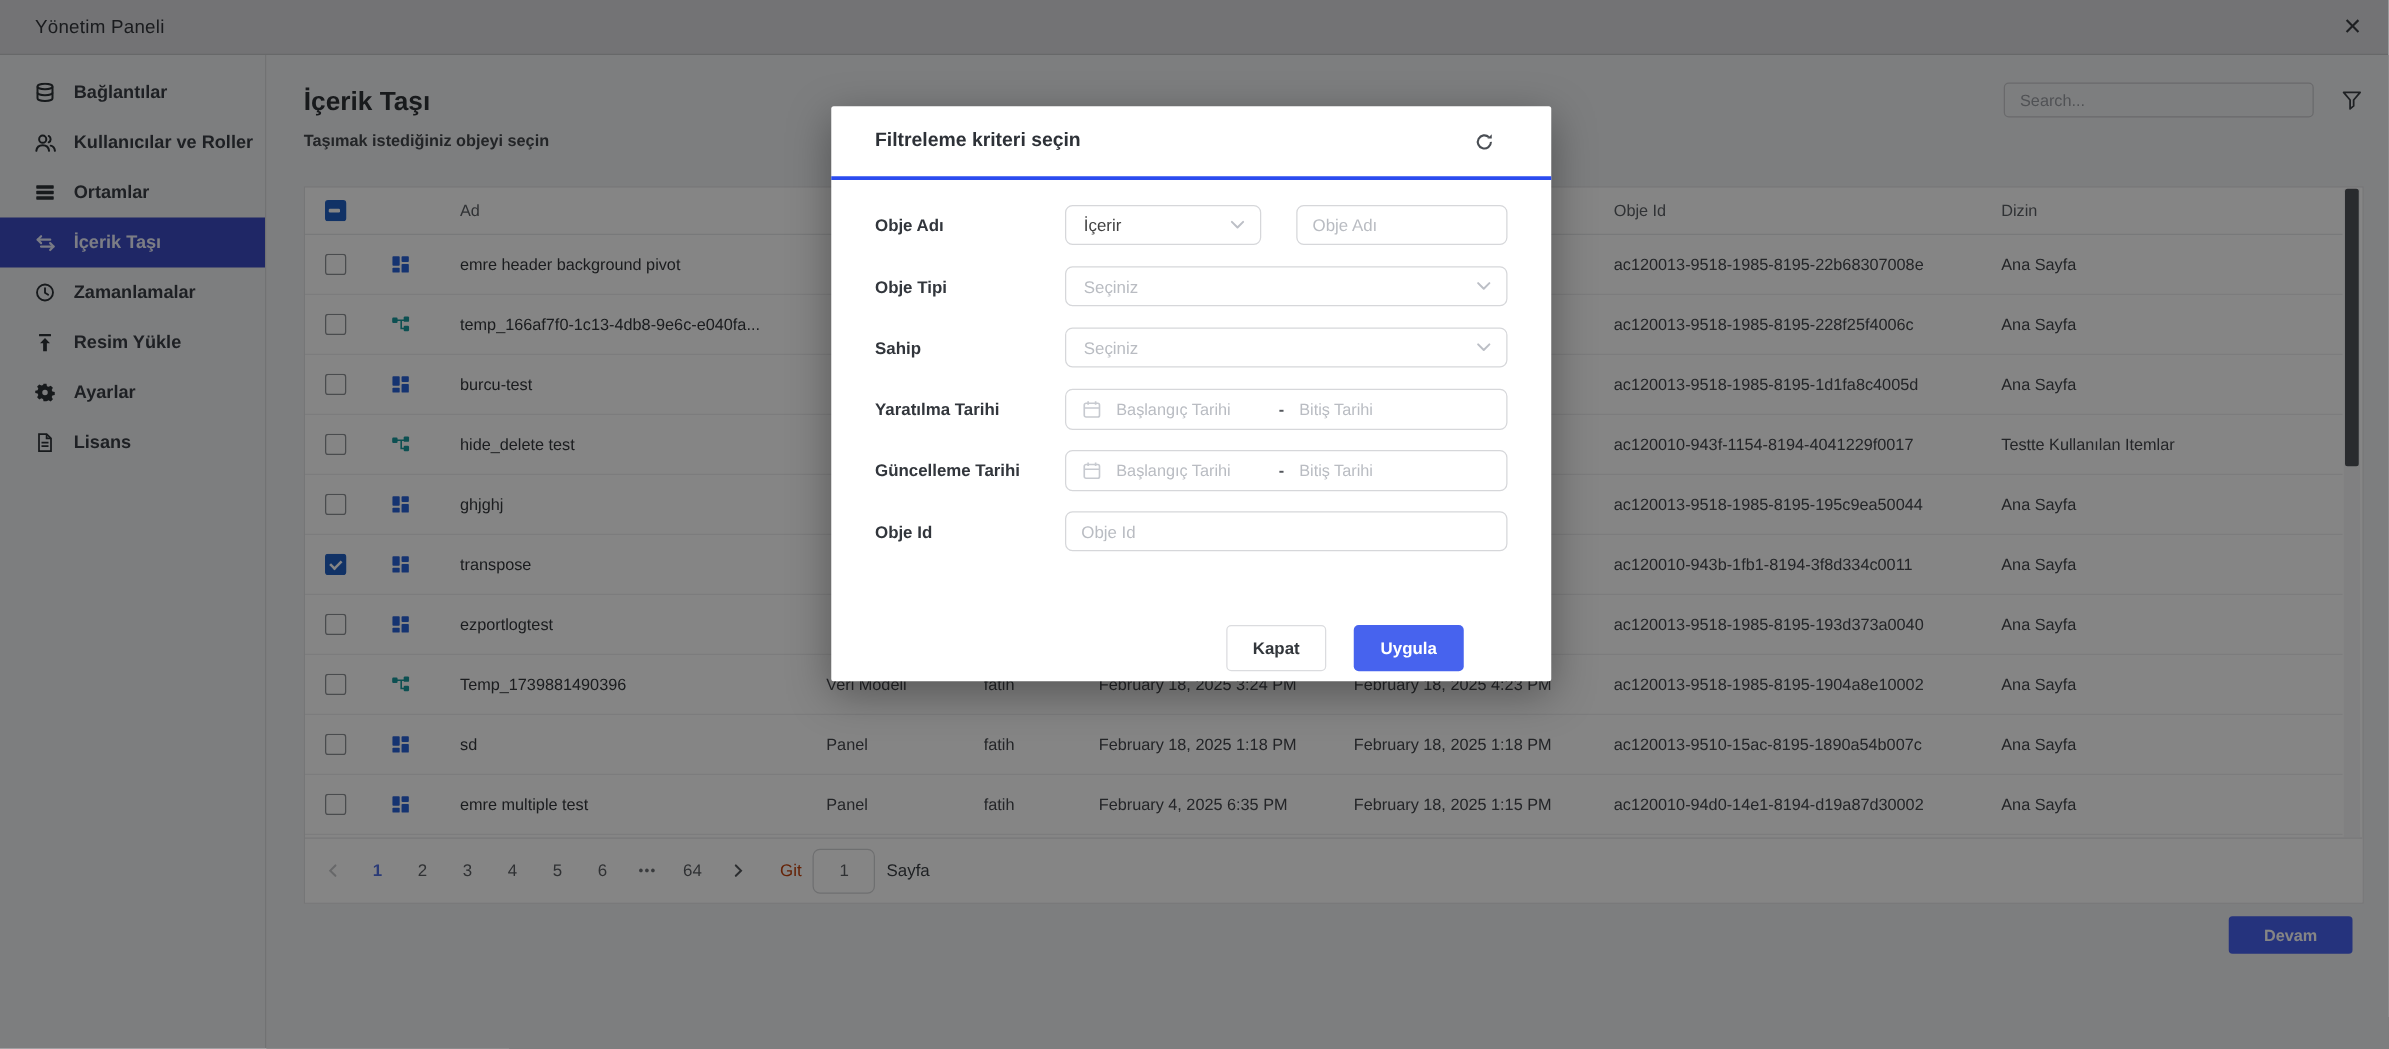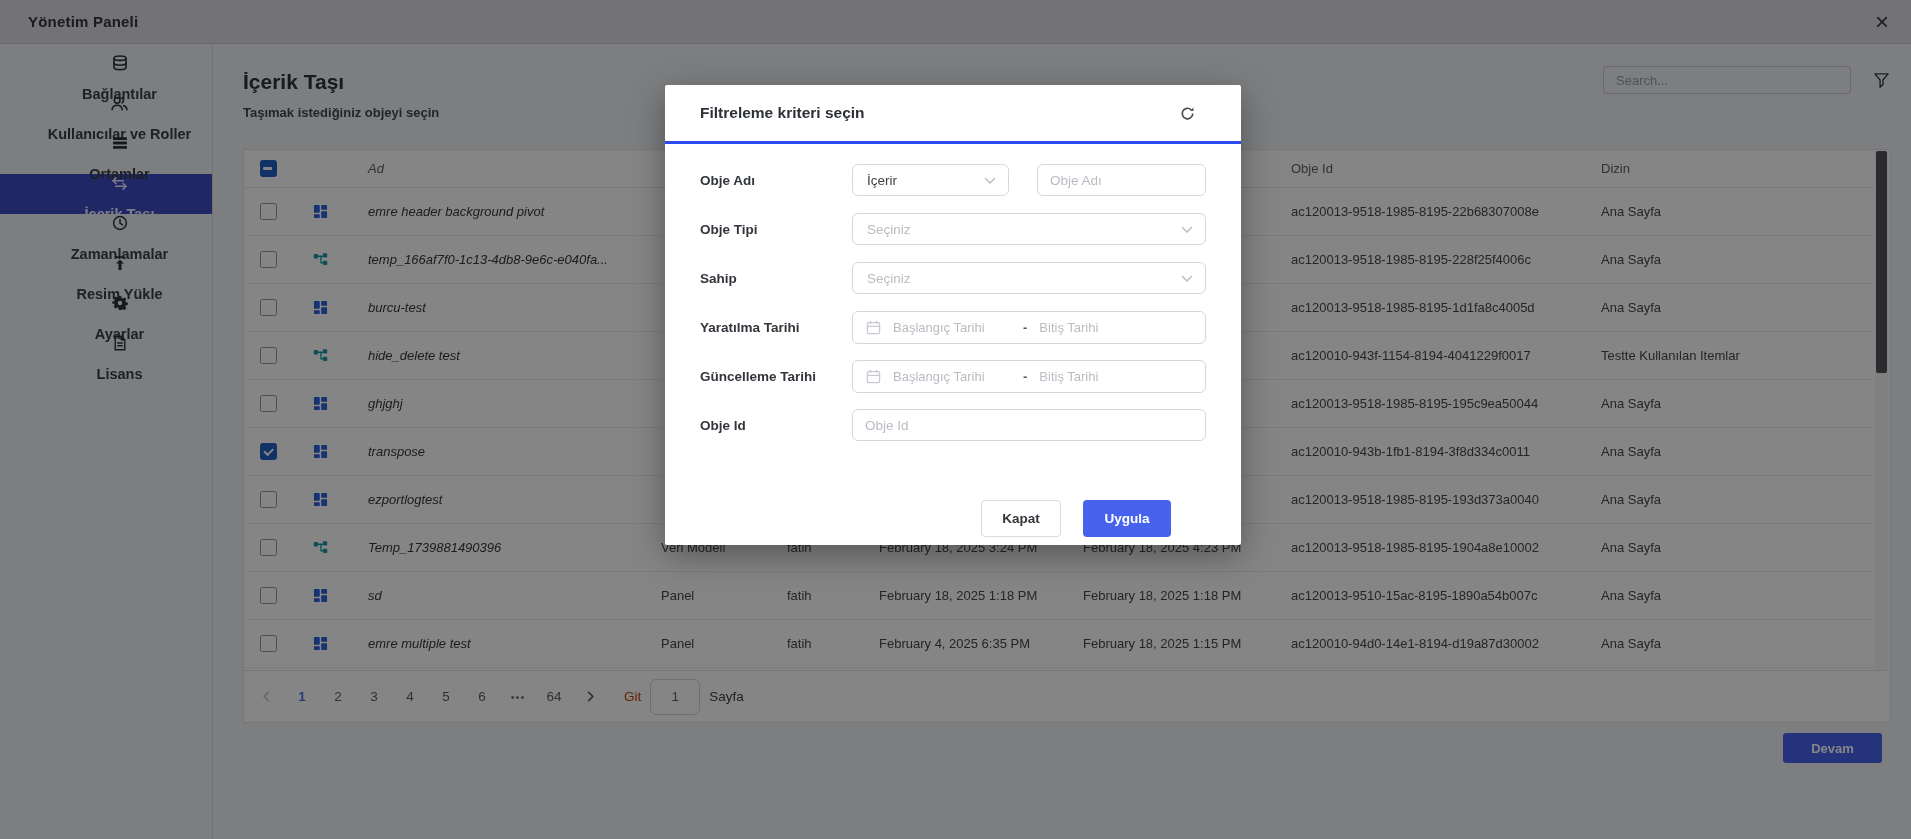--- a/index.html
+++ b/index.html
@@ -1,48 +1,48 @@
 <!DOCTYPE html>
 <html><head>
 <meta charset="utf-8">
 <style>
   html,body{margin:0;padding:0;background:#555;}
   .app{position:relative;width:1911px;height:839px;background:#f0f1f3;overflow:hidden;
        font-family:"Liberation Sans","DejaVu Sans",sans-serif;-webkit-font-smoothing:antialiased;}
   
   .topbar{height:44px;background:#dcdde0;border-bottom:1px solid #c6c7ca;display:flex;
           align-items:center;justify-content:space-between;padding:0 22px 0 28px;box-sizing:border-box;}
-  .topbar-title{font-size:15px;font-weight:700;color:#32353a;letter-spacing:.2px;}
+  .topbar-title{font-size:15px;font-weight:400;color:#32353a;letter-spacing:.2px;}
   .close-btn{font-size:24px;line-height:20px;color:#3a3d42;cursor:pointer;background:none;border:none;padding:0;}
   
   .body{display:flex;height:795px;}
   .sidebar{width:213px;background:#f0f1f3;border-right:1px solid #d9dadc;padding-top:10px;box-sizing:border-box;flex:none;}
   .side-item{height:40px;display:flex;align-items:center;gap:14px;padding-left:27px;color:#3a3f45;
-             font-size:14.5px;font-weight:600;cursor:pointer;flex-direction:column;}
+             font-size:14.5px;font-weight:600;cursor:pointer;}
   .side-icon{width:18px;height:18px;display:flex;align-items:center;justify-content:center;color:#2d3237;flex:none;}
   .side-item.active{background:#3c4cc3;color:#eef0ff;}
   .side-item.active .side-icon{color:#e8ebff;}
   .content{flex:1;position:relative;padding:26px 0 0 30px;box-sizing:border-box;}
   .heading{font-size:21px;font-weight:700;color:#2e3237;margin:0;}
   .subheading{margin-top:11px;font-size:13px;font-weight:700;color:#43474c;}
   
   .search-wrap{position:absolute;top:22px;right:21px;display:flex;align-items:center;gap:22px;}
   .search-input{width:222px;height:26px;border:1px solid #c9cacd;border-radius:4px;background:transparent;
                 padding:0 12px;font-size:13px;color:#4c1d95;outline:none;}
   .search-input::placeholder{color:#9a9da3;}
   .filter-btn{display:flex;align-items:center;cursor:pointer;background:none;border:none;padding:0;}
   
   .table-card{position:absolute;left:30px;top:105px;width:1648px;height:574px;background:#fff;
               border:1px solid #e1e2e4;box-sizing:border-box;}
   .thead,.trow{display:grid;grid-template-columns:48px 56px 296px 126px 92px 204px 208px 310px auto;
                align-items:center;width:1630px;box-sizing:border-box;}
   .thead{height:38px;border-bottom:1px solid #e7e8ea;}
   .trow{height:48px;border-bottom:1px solid #ededef;}
   .cell{padding-left:17px;font-size:13px;color:#45484d;white-space:nowrap;overflow:hidden;}
-  .c-name{padding-left:20px;color:#35383c;font-style:italic;}
+  .c-name{padding-left:20px;color:#35383c;}
   .hcell{color:#5d6166;}
   .c-cb,.c-icon{display:flex;justify-content:center;padding-left:0;}
   .obj-icon{display:flex;align-items:center;}
   .obj-icon.panel{color:#2a63d9;}
   .obj-icon.datamodel{color:#199a9d;}
   .cb{width:15px;height:15px;border:1.5px solid #8f9296;border-radius:2.5px;background:#fff;
       position:relative;display:inline-block;cursor:pointer;box-sizing:content-box;}
   .cb.checked,.cb.indet{background:#2160c4;border-color:#2160c4;}
   .cb.checked::after{content:"";position:absolute;left:3px;top:3.5px;width:7px;height:3.5px;
       border-left:2px solid #fff;border-bottom:2px solid #fff;transform:rotate(-45deg);}

